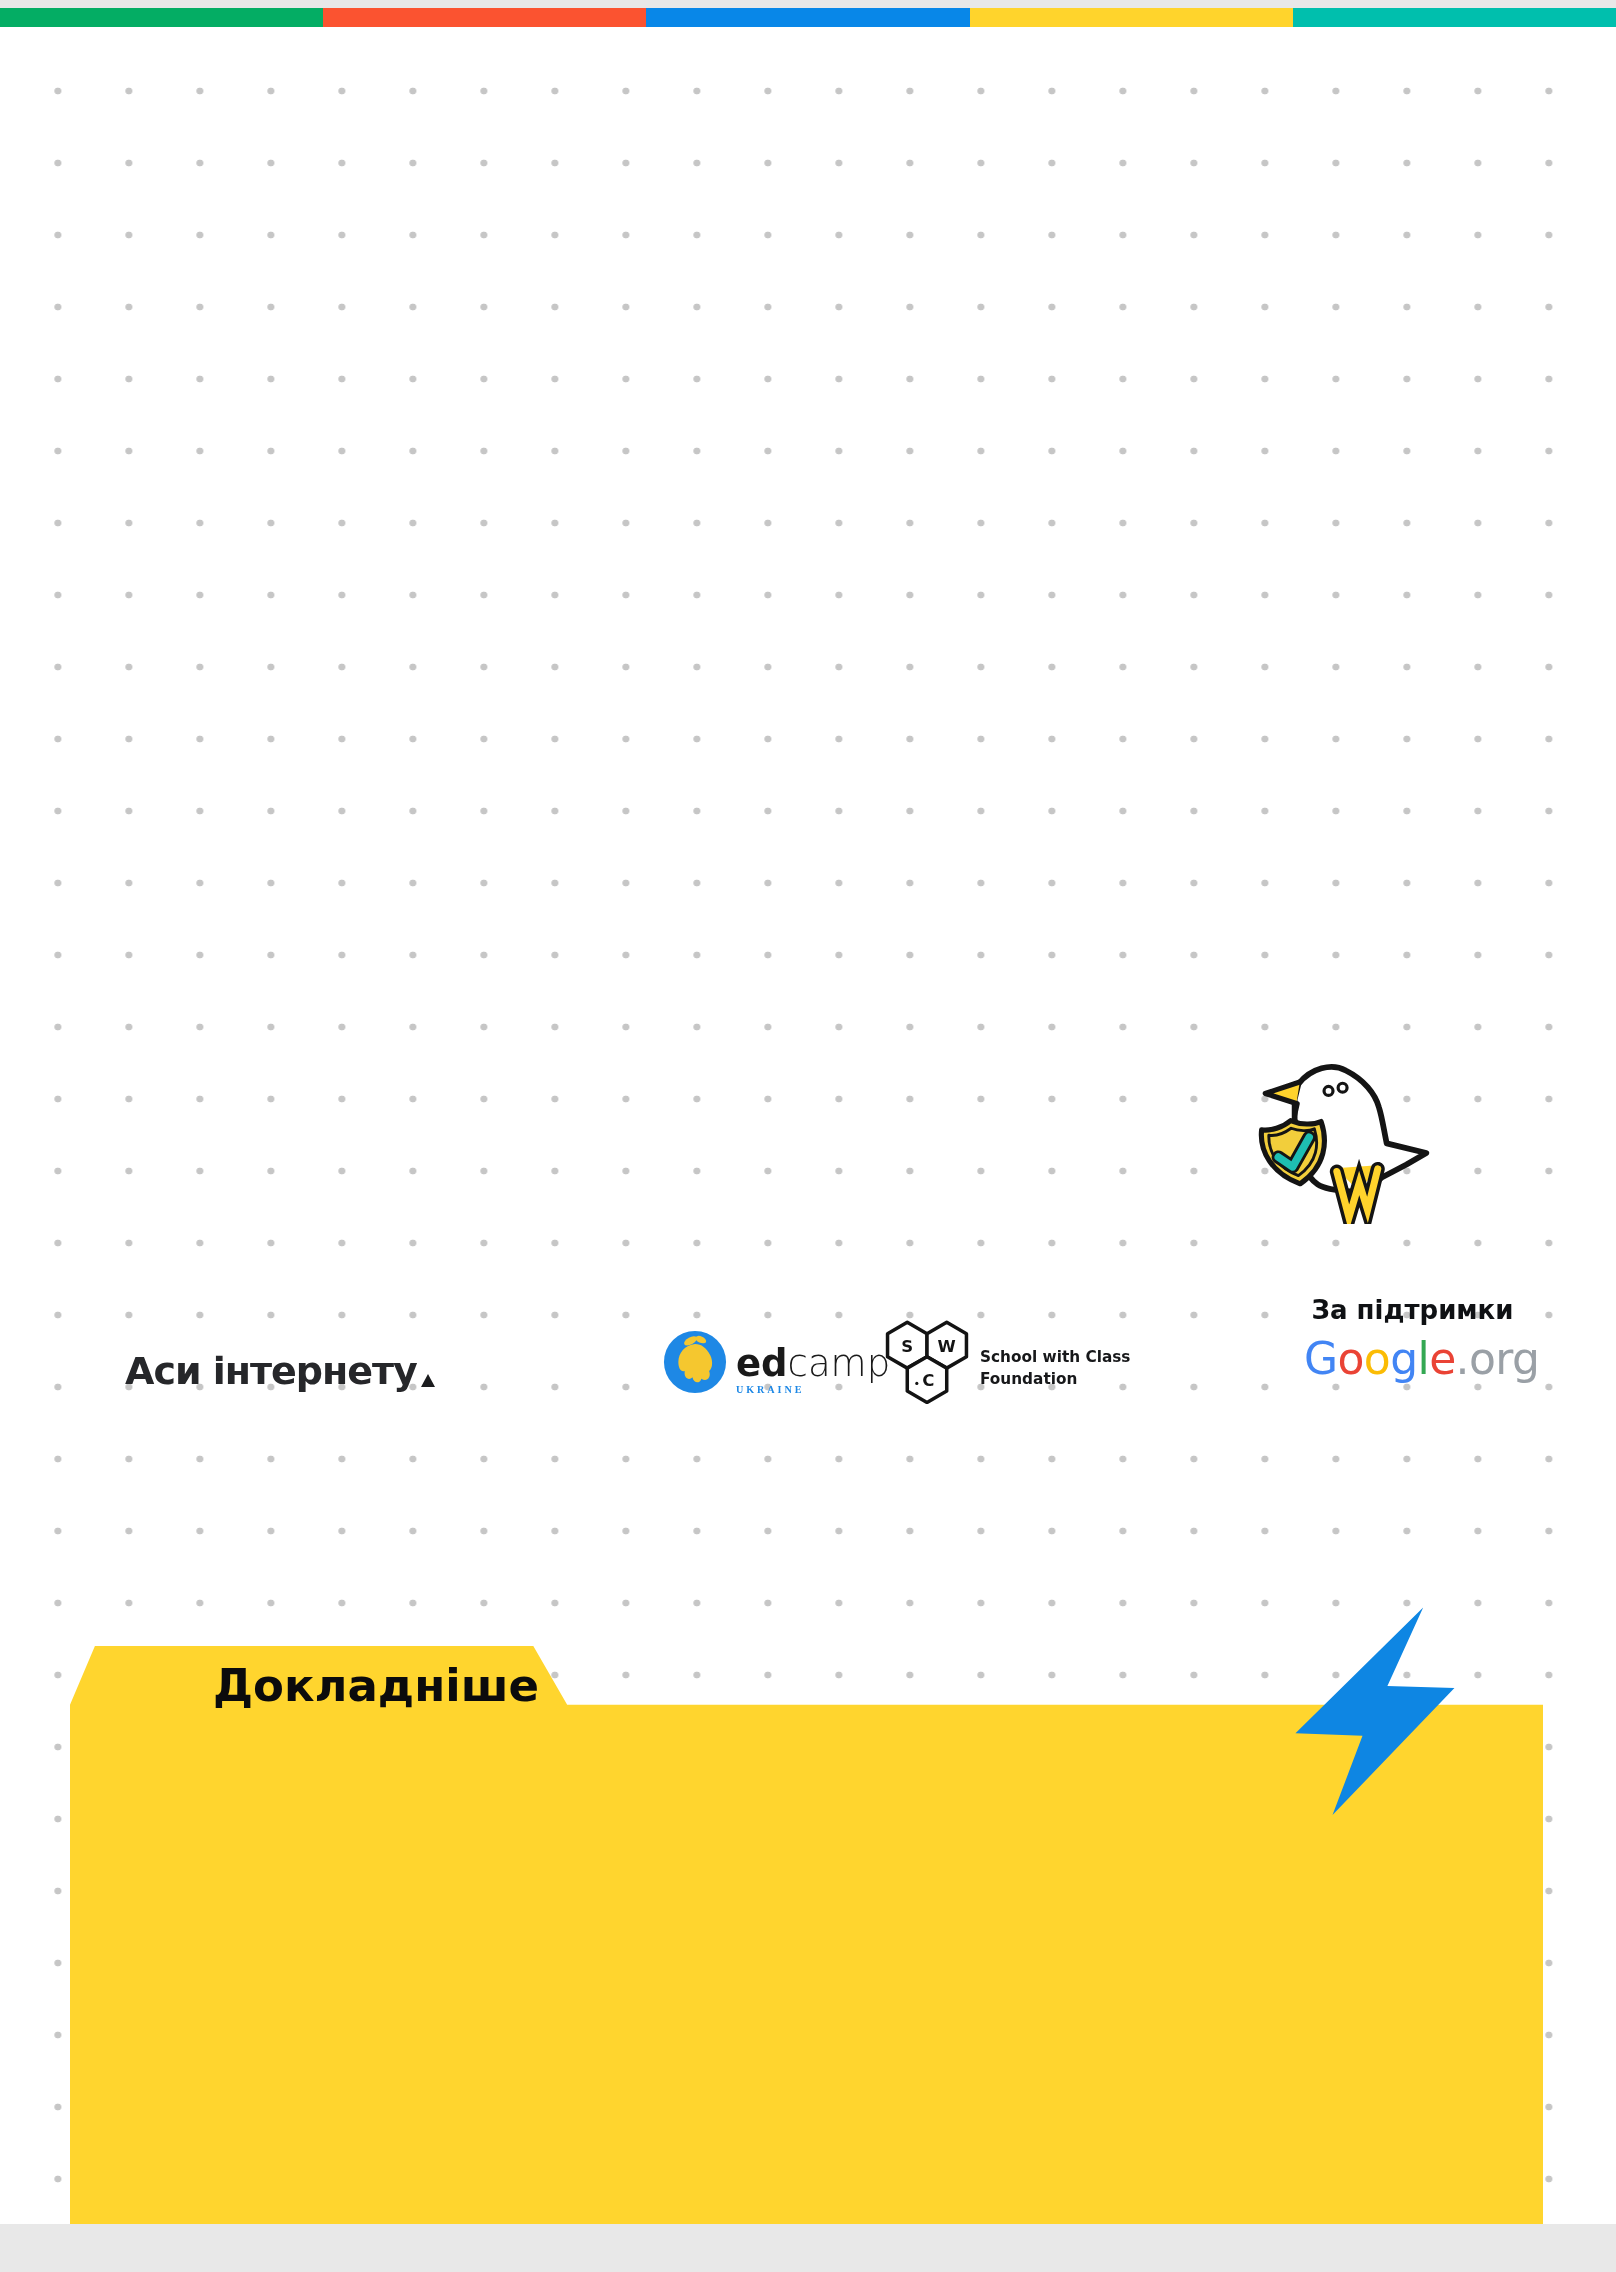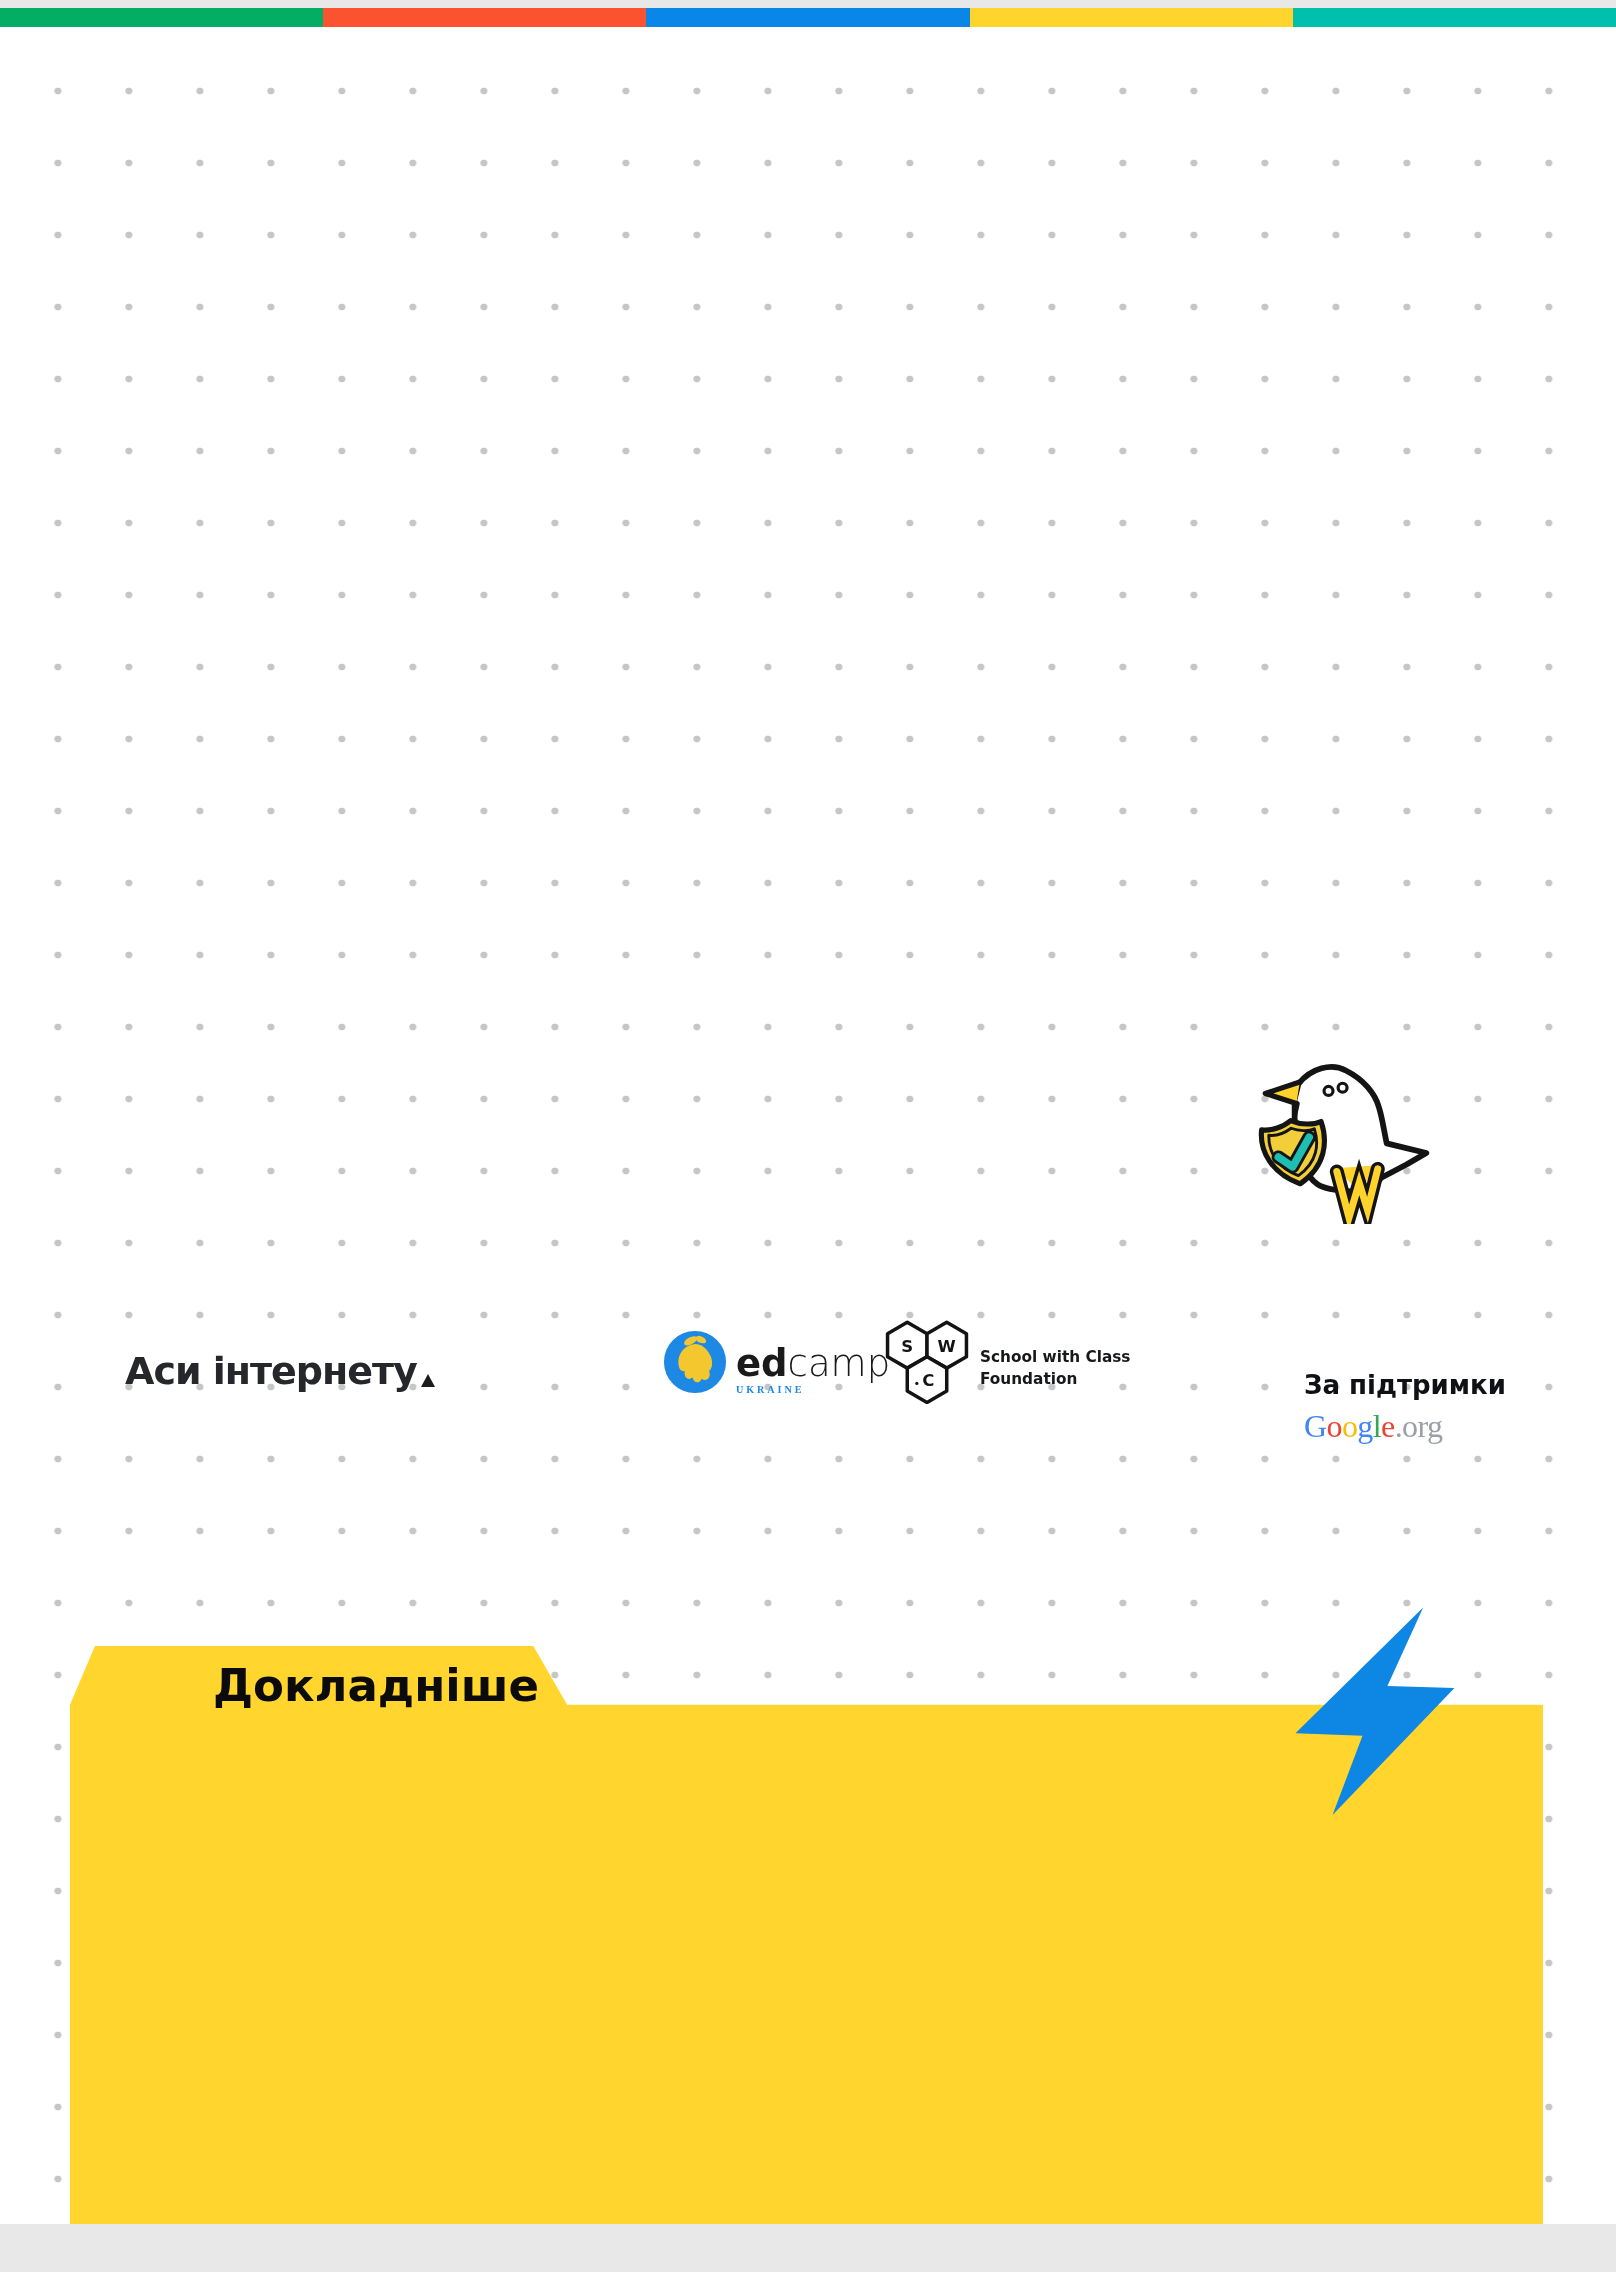--- a/index.html
+++ b/index.html
@@ -26,23 +26,23 @@
        border-left:7px solid transparent;border-right:7px solid transparent;
        border-bottom:13.4px solid #1B1C1E;}
   .edcamp-mark{position:absolute;left:663px;top:1322px;width:64px;height:64px;}
   .edcamp-text{position:absolute;left:736px;top:1340px;color:#1A1A1A;white-space:nowrap;}
   .edcamp-word{font-size:37px;line-height:31px;}
   .edcamp-word .b{font-weight:800;}
   .edcamp-word .l{font-weight:300;}
   .edcamp-country{margin-top:4.5px;font-size:10.2px;font-weight:700;letter-spacing:2.9px;color:var(--edcamp_blue);font-family:Liberation Serif, serif;}
   .swc-mark{position:absolute;left:885px;top:1309px;width:84px;height:87px;}
   .swc-text{position:absolute;left:980px;top:1338px;font-size:15.3px;line-height:22.4px;font-weight:700;color:#17181A;white-space:nowrap;}
-  .google-block{position:absolute;left:1304px;top:1362px;width:217px;text-align:left;}
+  .google-block{position:absolute;left:1304px;top:1287px;width:217px;text-align:center;}
   .google-caption{font-size:26px;font-weight:600;color:#0F1114;white-space:nowrap;}
-  .google-word{margin-top:7.7px;font-size:32px;font-weight:500;letter-spacing:-0.6px;white-space:nowrap;font-family:Liberation Serif, serif;}
+  .google-word{margin-top:7.7px;font-size:44px;font-weight:500;letter-spacing:-0.6px;white-space:nowrap;}
   
   .folder{position:absolute;left:70px;top:1638px;width:1473px;height:589px;}
   .folder-tab-label{position:absolute;left:213px;top:1651px;font-size:45px;font-weight:800;color:#0B0B0C;white-space:nowrap;}
   .bolt{position:absolute;left:1291px;top:1595px;width:166px;height:214px;}
   svg text{font-family:"DejaVu Sans", sans-serif;}
 </style>
 </head>
 <body>
 
 <div id="page">

